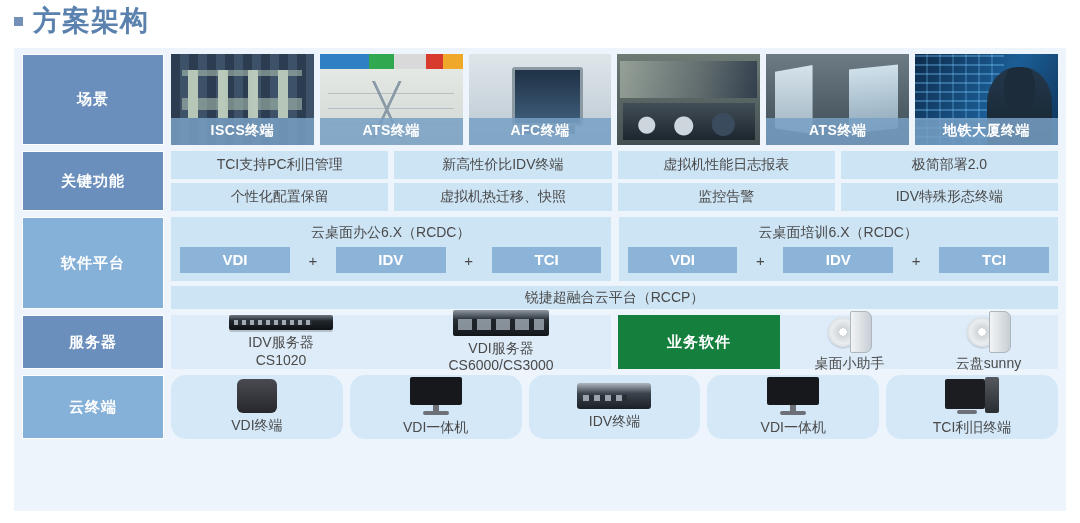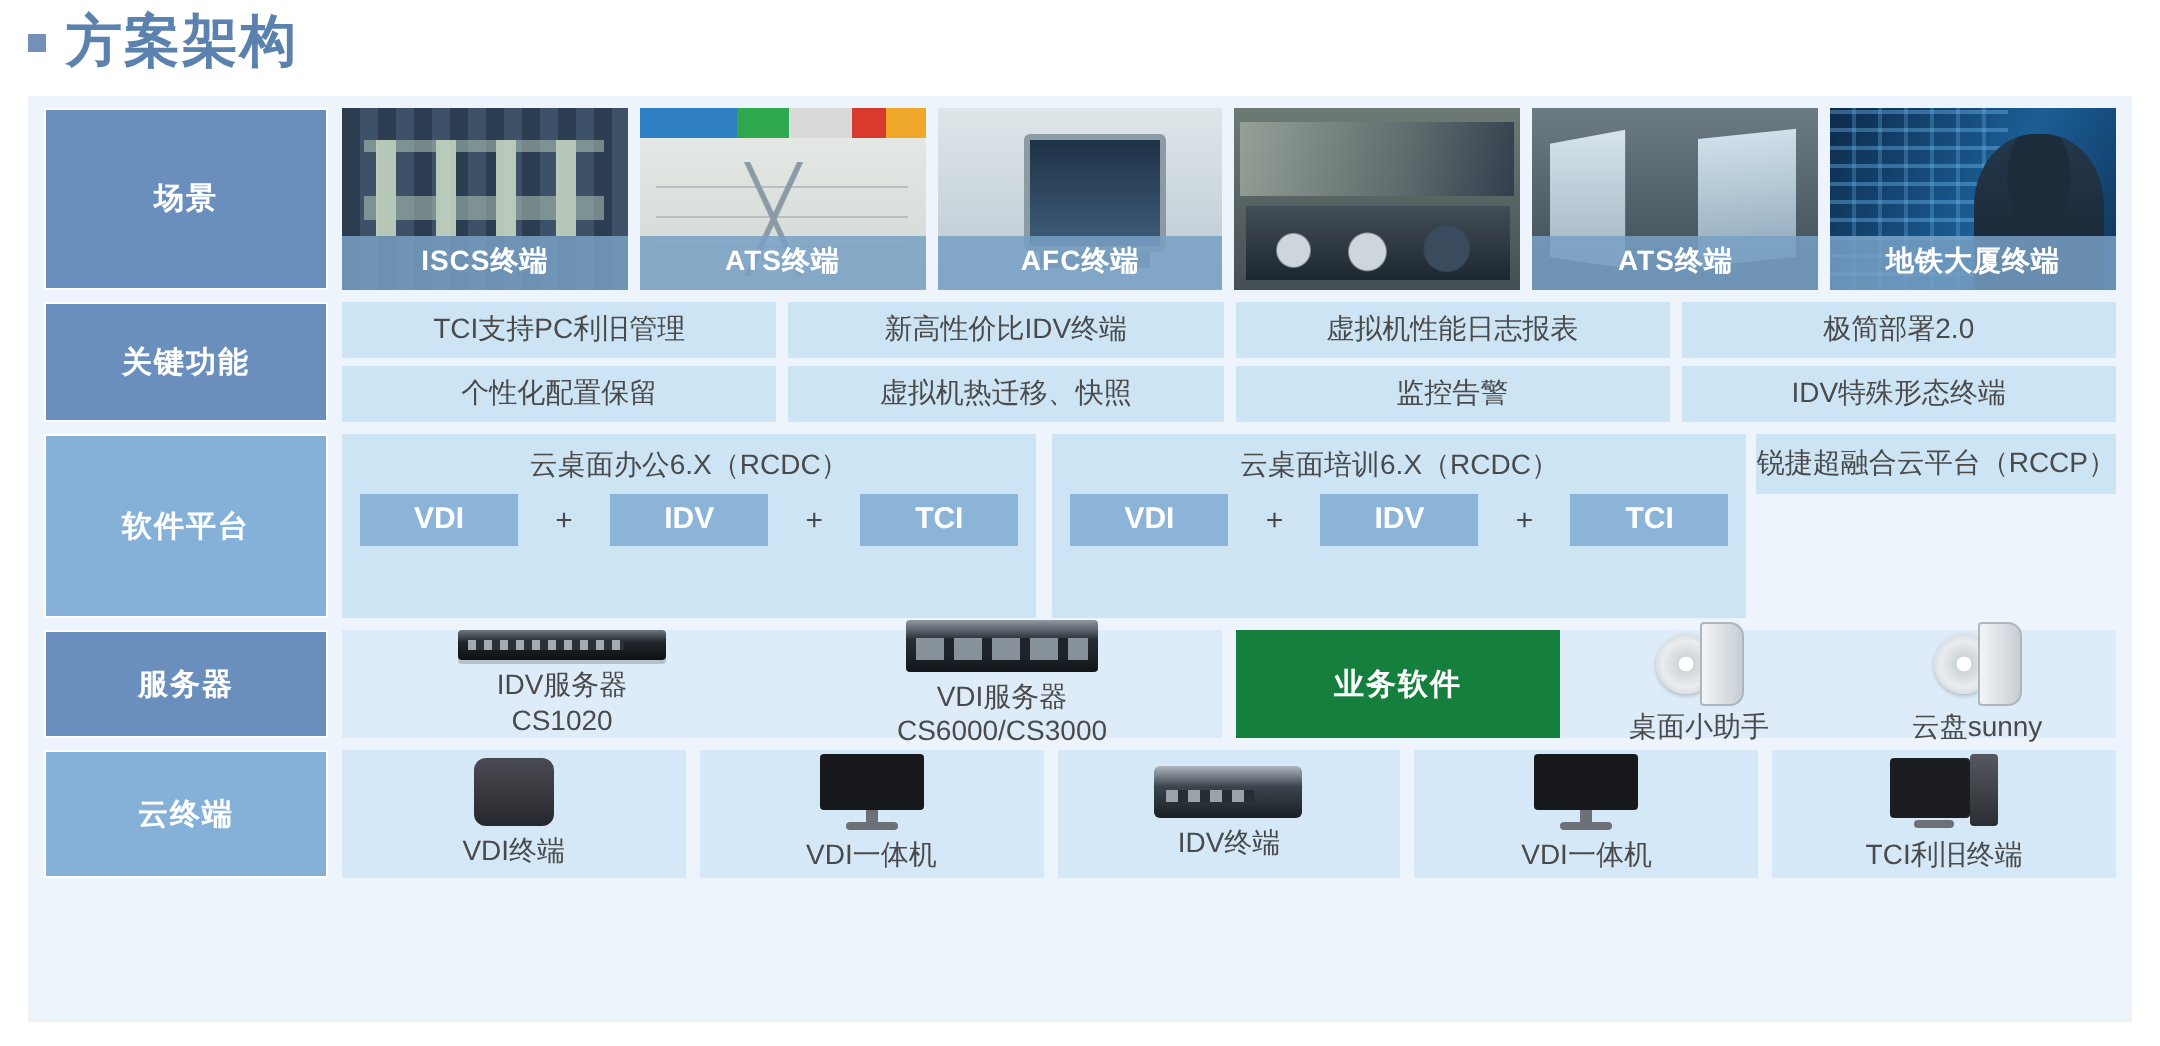--- a/index.html
+++ b/index.html
@@ -109,21 +109,21 @@
   .r-func{height:66px;}
   .func-body{flex-direction:column;gap:4px;}
   .func-line{display:flex;flex:1 1 0;gap:6px;}
   .func-cell{
     flex:1 1 0;background:#cde4f5;color:#4a4a4a;font-size:14px;
     display:flex;align-items:center;justify-content:center;text-align:center;
   }
 
   
   .r-soft{height:98px;}
-  .soft-body{flex-direction:row;gap:5px;}
+  .soft-body{flex-direction:column;gap:5px;}
   .soft-top{display:flex;flex:1 1 auto;gap:8px;}
   .soft-group{
     flex:1 1 0;background:#cde4f5;padding:5px 9px 8px 9px;box-sizing:border-box;
     display:flex;flex-direction:column;
   }
   .soft-gtitle{
     text-align:center;color:#4a4a4a;font-size:14px;padding:2px 0 5px 0;
   }
   .soft-chips{display:flex;align-items:center;gap:0;}
   .chip{
@@ -158,21 +158,21 @@
     flex:1 1 0;display:flex;flex-direction:column;align-items:center;justify-content:center;
     color:#4a4a4a;font-size:14px;
   }
 
   
   .r-term{height:78px;}
   .term-body{gap:7px;}
   .term-cell{
     flex:1 1 0;background:#d4e8f8;display:flex;flex-direction:column;
     align-items:center;justify-content:center;color:#4a4a4a;font-size:14px;
-    border-radius:1px;
+    border-radius:15px;
   }
   .term-cap,.srv-cap{margin-top:4px;text-align:center;}
 
   
   .ic{position:relative;flex:0 0 auto;}
   .ic-rack1{width:104px;height:15px;background:linear-gradient(#6d7781,#20262c 40%,#0d1115);
     border-radius:2px;box-shadow:0 2px 0 rgba(0,0,0,.18);}
   .ic-rack1::after{content:"";position:absolute;left:5px;top:5px;width:78px;height:5px;
     background:repeating-linear-gradient(90deg,#b9c2c9 0 4px,#2b3238 4px 8px);opacity:.85;}
   .ic-rack2{width:96px;height:26px;background:linear-gradient(#8f99a2,#272e35 38%,#11161a);

